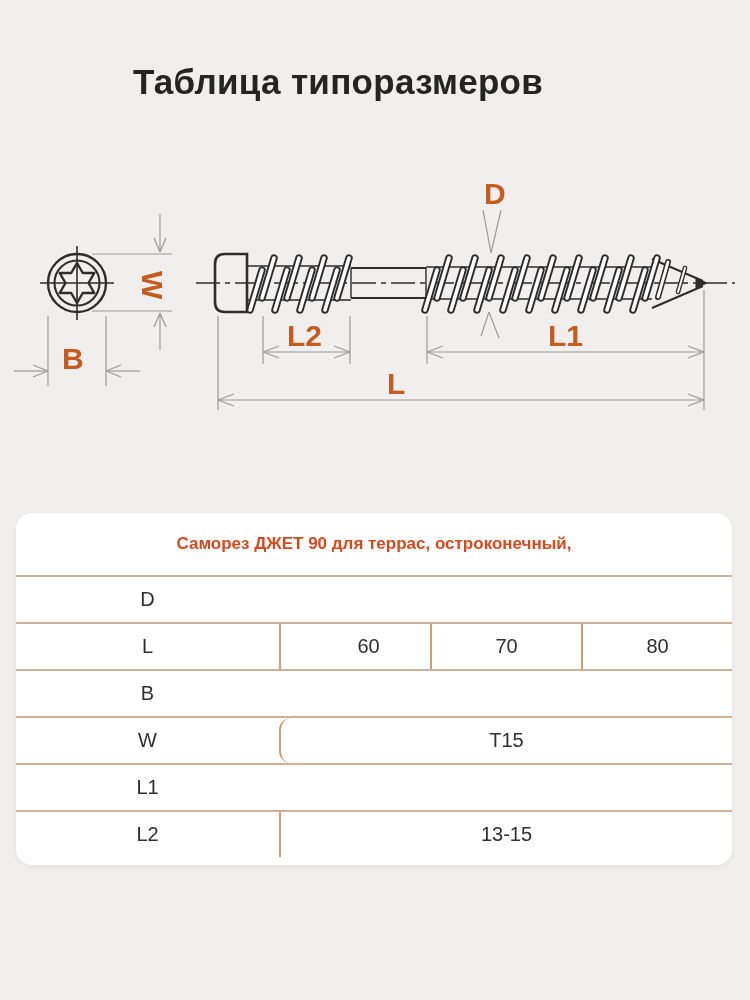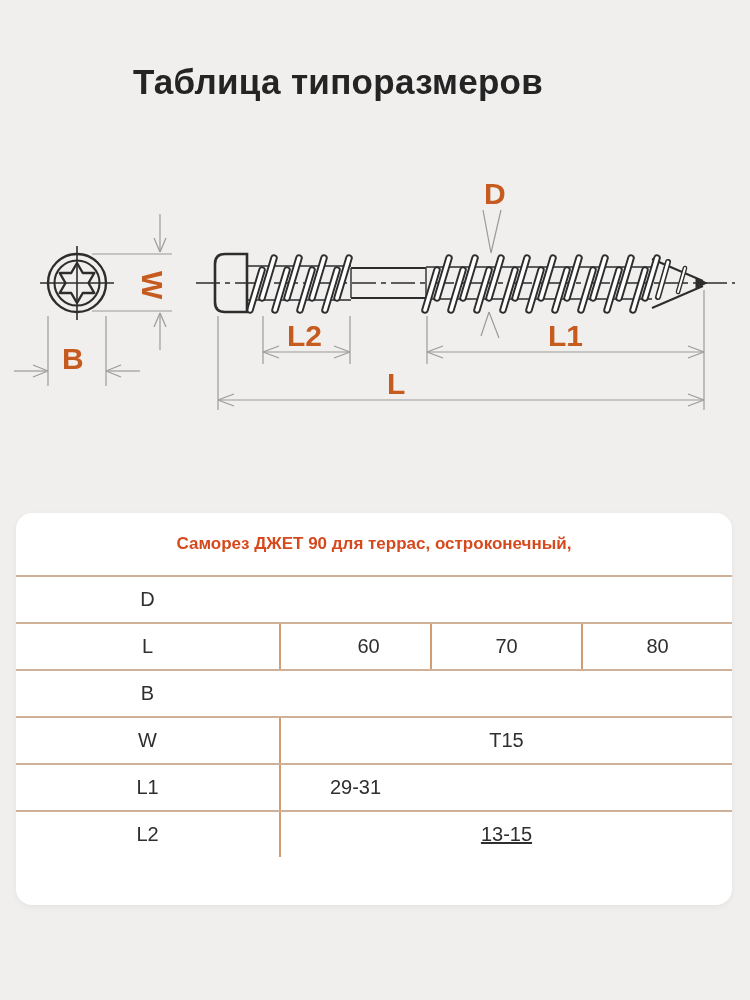--- a/index.html
+++ b/index.html
@@ -11,21 +11,21 @@
   body{
     position:relative;background:var(--bg);overflow:hidden;
     font-family:"Liberation Sans","DejaVu Sans",sans-serif;color:var(--ink);
   }
   .page-title{
     position:absolute;top:62px;left:0;width:676px;text-align:center;
     font-size:35px;font-weight:800;color:#242424;letter-spacing:.3px;
   }
   .diagram{position:absolute;top:160px;left:0;width:750px;height:300px;}
   .card{
-    position:absolute;left:16px;top:513px;width:716px;height:392px;
+    position:absolute;left:16px;top:513px;width:716px;height:352px;
     background:#ffffff;border-radius:16px;overflow:hidden;
     box-shadow:0 2px 6px rgba(0,0,0,.05);
   }
   .product-title{
     height:62px;display:flex;flex-direction:column;justify-content:center;
     text-align:center;color:var(--accent);font-weight:700;font-size:17px;line-height:1.42;
   }
   .size-header{
     height:48px;display:flex;align-items:center;justify-content:center;
     border-top:2px solid var(--tan-h);
@@ -185,24 +185,23 @@
         <div class="cell cell-param">L</div>
         <div class="cell cell-val" style="grid-column: span 1; padding-left: 26px;">60</div>
         <div class="cell cell-val" style="grid-column: span 1;">70</div>
         <div class="cell cell-val" style="grid-column: span 1;">80</div>
       </div>
       <div class="t-row">
         <div class="cell cell-param">B</div>
       </div>
       <div class="t-row">
         <div class="cell cell-param">W</div>
-        <div class="cell cell-val" style="grid-column: span 3;">T15</div>
+        <div class="cell cell-val" style="grid-column: span 3; border-radius: 12px;">T15</div>
       </div>
       <div class="t-row">
         <div class="cell cell-param">L1</div>
-        <div class="cell cell-val" style="grid-column: span 1;">29-31</div>
       </div>
       <div class="t-row">
         <div class="cell cell-param">L2</div>
-        <div class="cell cell-val" style="grid-column: span 3; text-decoration: underline;">13-15</div>
+        <div class="cell cell-val" style="grid-column: span 3;">13-15</div>
       </div>
     </div>
 </div>
 
 </body></html>

